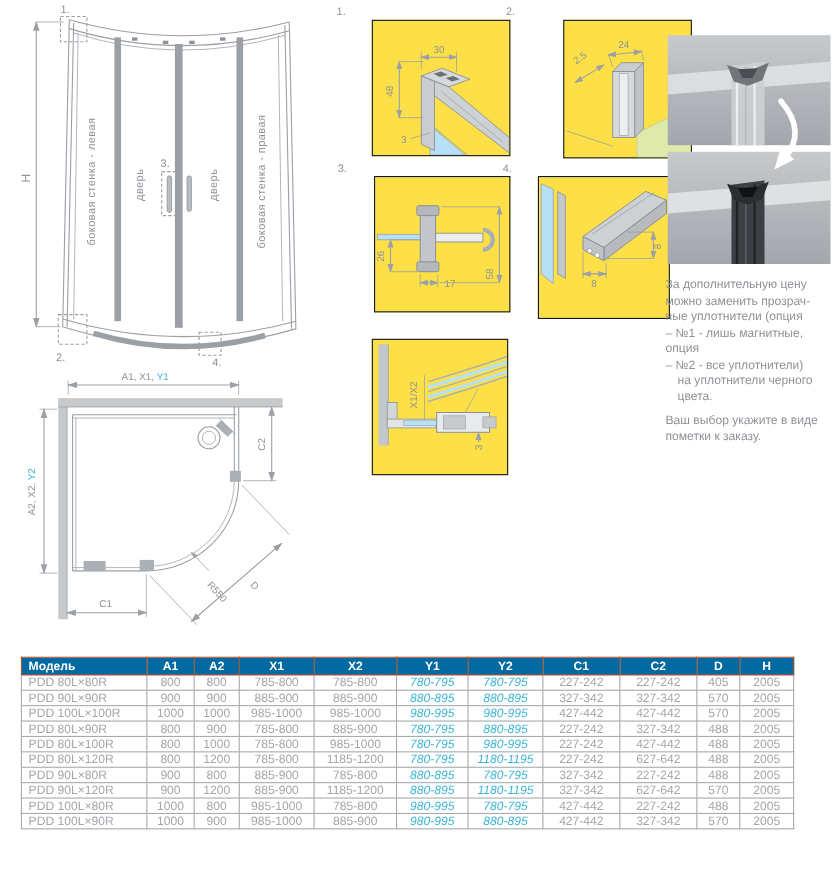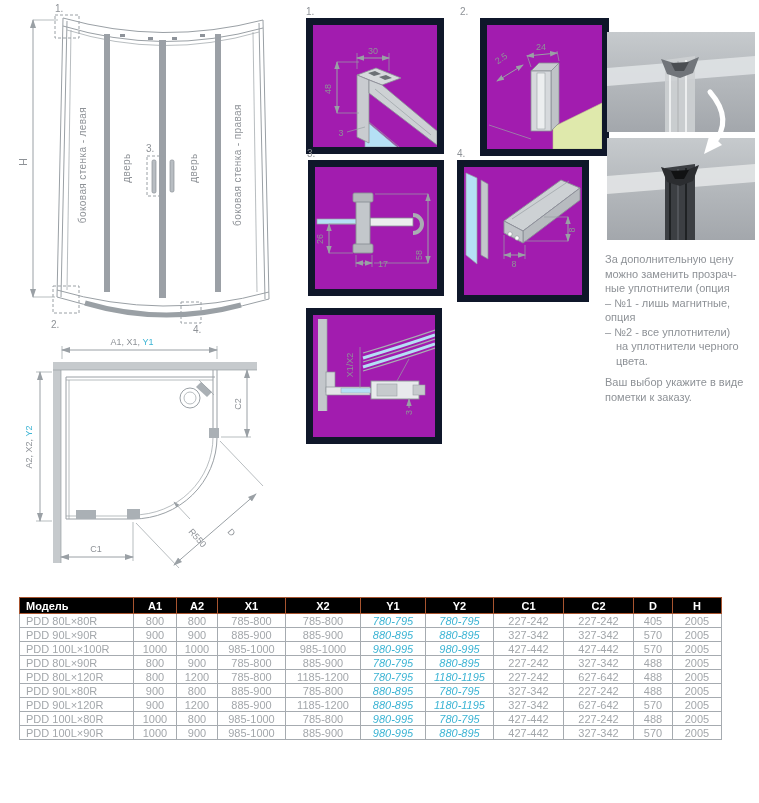--- a/index.html
+++ b/index.html
@@ -14,38 +14,38 @@
   .dimtxt11{ font-size:11px; }
   .lbltxt  { font-size:10px; letter-spacing:0.4px; }
   .callout { font-size:10px; }
   .cyan    { fill:#3cb4d4; }
   .thin    { stroke:#9aa0a5; stroke-width:1; fill:none; }
   .thin2   { stroke:#9aa0a5; stroke-width:0.7; fill:none; }
   .dash    { stroke:#9aa0a5; stroke-width:1; fill:none; stroke-dasharray:3,2; }
   .grayfill{ fill:#c6cacd; }
 
   
-  .detail-box { position:absolute; border:7px solid #0f172a; background:#a21caf; }
+  .detail-box { position:absolute; border:1px solid #0f172a; background:#fde047;margin-left:32px; }
   .detail-label { position:absolute; font-size:10px; color:#8e9297; }
 
   
   .photo { position:absolute; border:0; background:linear-gradient(180deg,#c6cacd 0%,#b2b6ba 55%,#a3a7ac 100%); }
 
   
   .note { position:absolute; left:605px; top:252px; width:152px; font-size:11px;
           line-height:14.5px; color:#8e9297; }
   .note .ln { white-space:nowrap; }
   .note .indent { padding-left:11px; }
   .note .footer { margin-top:7px; }
 
   
   table.spec { position:absolute; left:19px; top:597px; width:702px;
                border-collapse:collapse; table-layout:fixed; font-size:11px;
                border:1px solid #8a9096; }
-  table.spec th { background:#000000; color:#ffffff; font-weight:bold; height:15px;
+  table.spec th { background:#0369a1; color:#ffffff; font-weight:bold; height:15px;
                   border:1px solid #a8542f; text-align:center; padding:0 2px;
                   font-size:11px; }
   table.spec td { color:#a3a7ab; text-align:center; height:13px; line-height:12px;
                   border:1px solid #a6abb0; background:#fff; padding:0 2px; }
   table.spec th.model, table.spec td.model { text-align:left; padding-left:6px; }
   table.spec td.accent { color:#3cb4d4;font-style:italic; }
 </style>
 </head>
 <body>
 
@@ -433,20 +433,33 @@
           <td>785-800</td>
           <td>885-900</td>
           <td class="accent">780-795</td>
           <td class="accent">880-895</td>
           <td>227-242</td>
           <td>327-342</td>
           <td>488</td>
           <td>2005</td>
         </tr>
         <tr>
+          <td class="model">PDD 80L×100R</td>
+          <td>800</td>
+          <td>1000</td>
+          <td>785-800</td>
+          <td>985-1000</td>
+          <td class="accent">780-795</td>
+          <td class="accent">980-995</td>
+          <td>227-242</td>
+          <td>427-442</td>
+          <td>488</td>
+          <td>2005</td>
+        </tr>
+        <tr>
           <td class="model">PDD 80L×120R</td>
           <td>800</td>
           <td>1200</td>
           <td>785-800</td>
           <td>1185-1200</td>
           <td class="accent">780-795</td>
           <td class="accent">1180-1195</td>
           <td>227-242</td>
           <td>627-642</td>
           <td>488</td>

